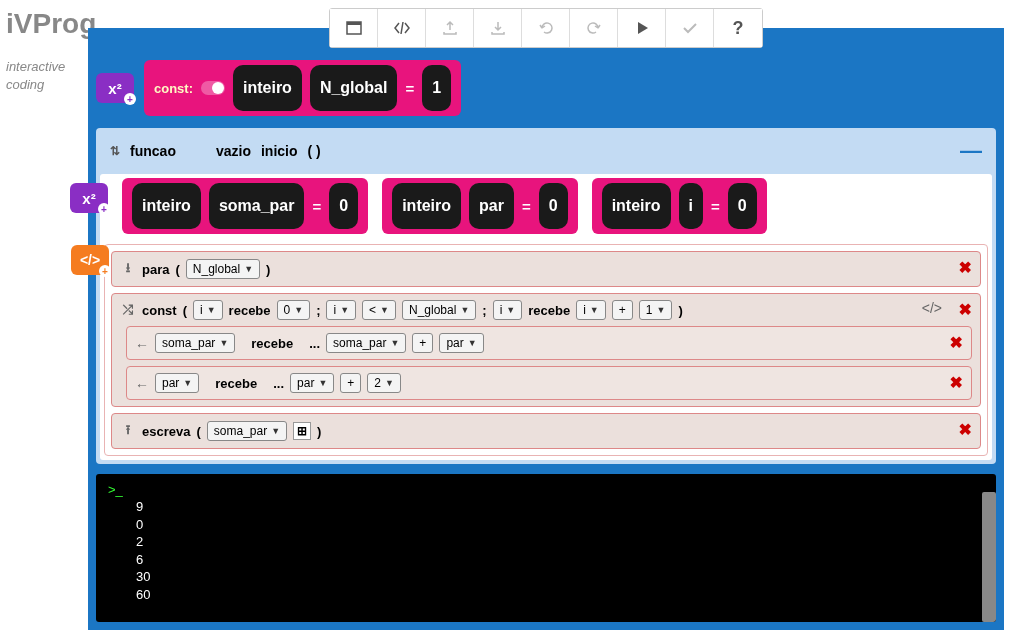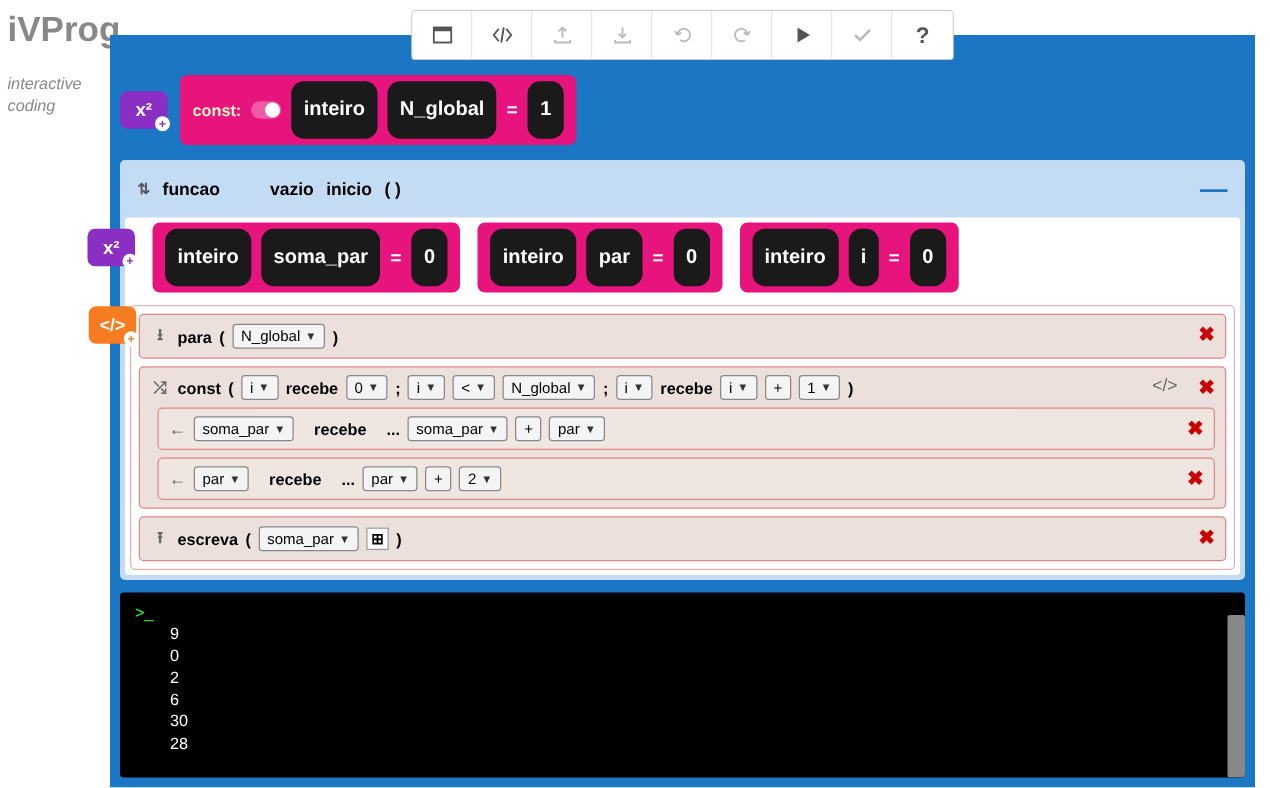--- a/index.html
+++ b/index.html
@@ -312,19 +312,19 @@
     </div>
 
     <div class="console">
       <span class="prompt">&gt;_</span>
       <div id="console-out">
           <div class="out-line">9</div>
           <div class="out-line">0</div>
           <div class="out-line">2</div>
           <div class="out-line">6</div>
           <div class="out-line">30</div>
-          <div class="out-line">28</div>
+          <div class="out-line">60</div>
         </div>
       <div class="console-scroll"></div>
     </div>
 
   </div>
 </div>
 
 </body></html>

